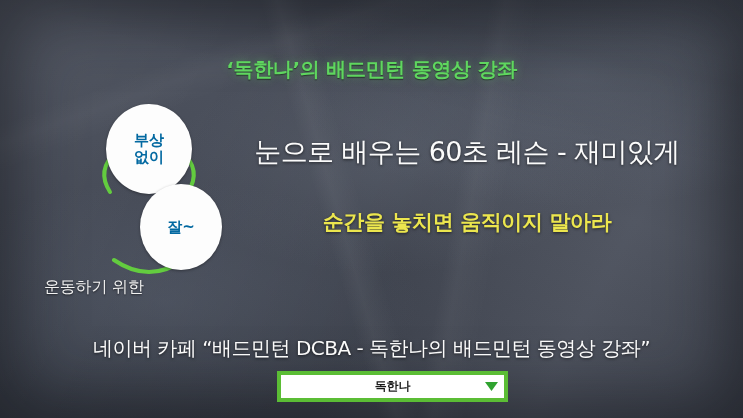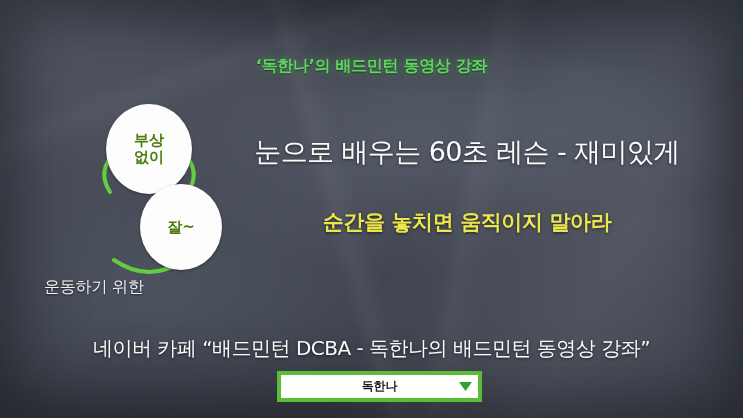--- a/index.html
+++ b/index.html
@@ -44,21 +44,21 @@
   }
 
   .layer { position: absolute; z-index: 3; }
 
   
   .title {
     left: 0;
     right: 0;
     top: 56px;
     text-align: center;
-    font-size: 16px;
+    font-size: 20px;
     font-weight: bold;
     color: #5fd65f;
     letter-spacing: -0.3px;
     text-shadow: 0 0 8px rgba(95,214,95,0.45), 0 1px 1px rgba(0,0,0,0.55);
   }
 
   
   .venn {
     left: 44px;
     top: 100px;
@@ -67,21 +67,21 @@
   }
   .venn svg { display: block; }
   .circle {
     position: absolute;
     border-radius: 50%;
     background: #fdfdfd;
     display: flex;
     align-items: center;
     justify-content: center;
     text-align: center;
-    color: #4d7c0f;
+    color: #0369a1;
     font-weight: bold;
     line-height: 1.12;
     z-index: 2;
     box-shadow: 0 1px 3px rgba(0,0,0,0.35);
   }
   .c-top   { left: 62px; top: 4px;  width: 86px; height: 90px; font-size: 15px; }
   .c-left  { left: 10px; top: 84px; width: 82px; height: 86px; font-size: 15px; }
   .c-right { left: 96px; top: 84px; width: 82px; height: 86px; font-size: 15px; }
 
   .venn-caption {
@@ -128,21 +128,21 @@
     color: #fafafa;
     letter-spacing: -0.5px;
     text-shadow: 0 1px 3px rgba(0,0,0,0.6);
     margin-top: 15px;
   }
 
   
   .dropdown {
     left: 277px;
     top: 371px;
-    width: 205px;
+    width: 231px;
     height: 31px;
     box-sizing: border-box;
     background: #ffffff;
     border: 4px solid #5bbd35;
     display: flex;
     align-items: center;
     cursor: pointer;
   }
   .dropdown-label {
     flex: 1;

